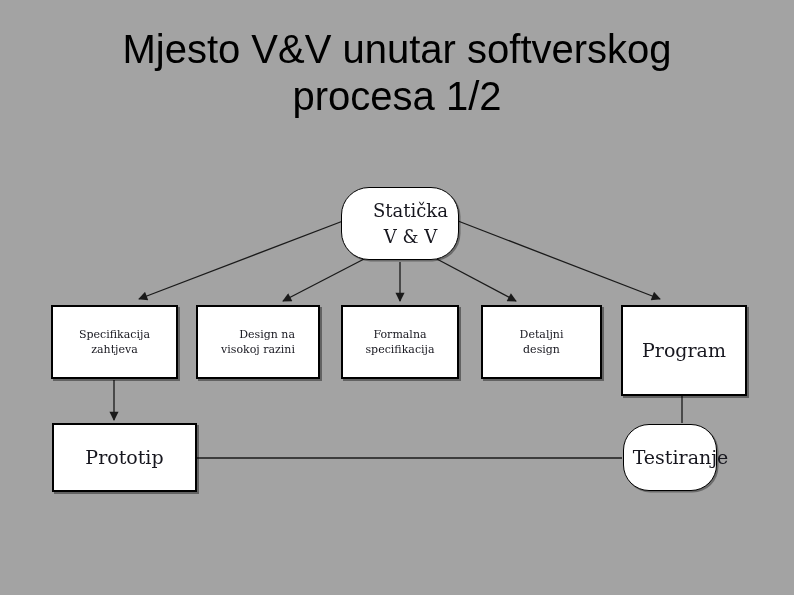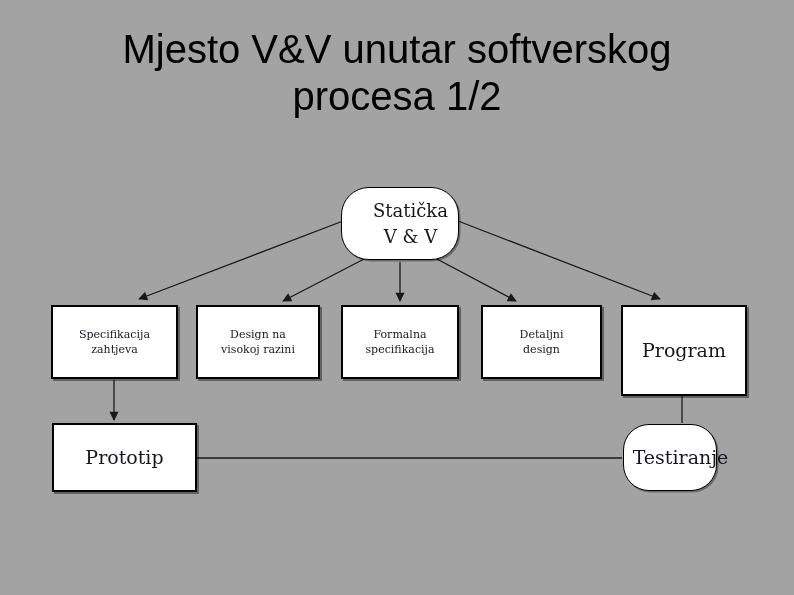--- a/index.html
+++ b/index.html
@@ -80,21 +80,21 @@
     <line x1="622" y1="458" x2="181" y2="458" marker-end="url(#ah)"></line>
     <line x1="682" y1="423" x2="682" y2="382" marker-end="url(#ah)"></line>
   </svg>
 
   <div class="node rounded" style="left:341px; top:187px; width:118px; height:73px; font-size:18px;">Statička
 V &amp; V</div>
 
   <div class="node" style="left:51px; top:305px; width:127px; height:74px;">Specifikacija
 zahtjeva</div>
 
-  <div class="node" style="left:196px; top:305px; width:124px; height:74px;">Design na
+  <div class="node" style="left:196px; top:305px; width:124px; height:74px;text-align:right;">Design na
 visokoj razini</div>
 
   <div class="node" style="left:341px; top:305px; width:118px; height:74px;">Formalna
 specifikacija</div>
 
   <div class="node" style="left:481px; top:305px; width:121px; height:74px;">Detaljni
 design</div>
 
   <div class="node big-label" style="left:621px; top:305px; width:126px; height:91px;">Program</div>
 

